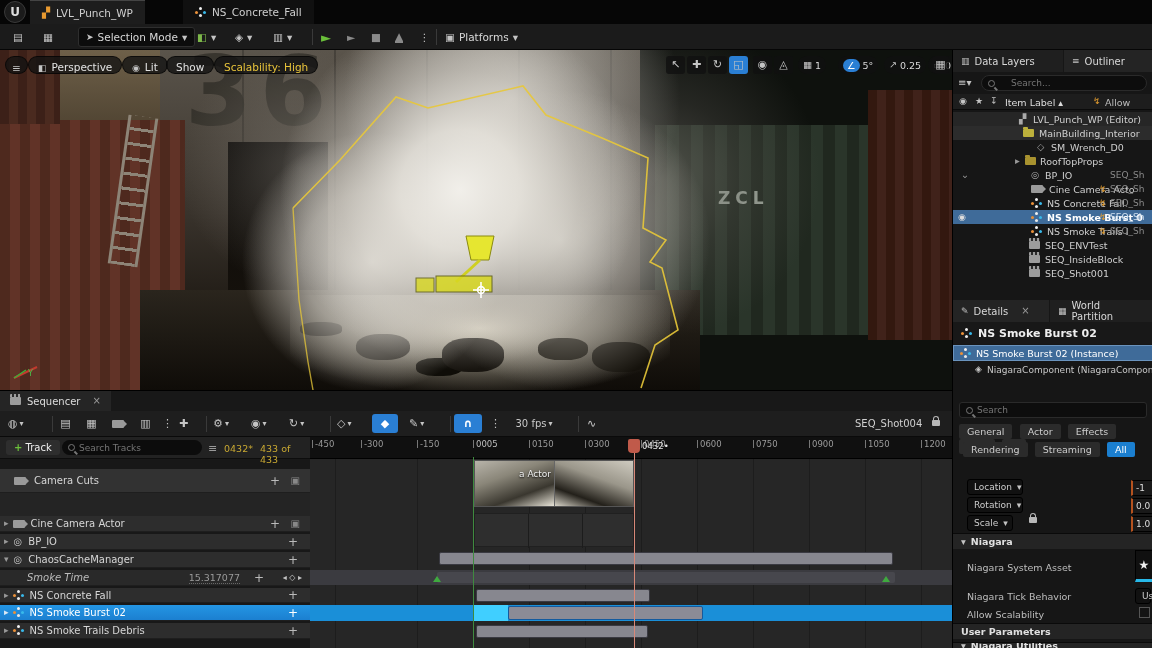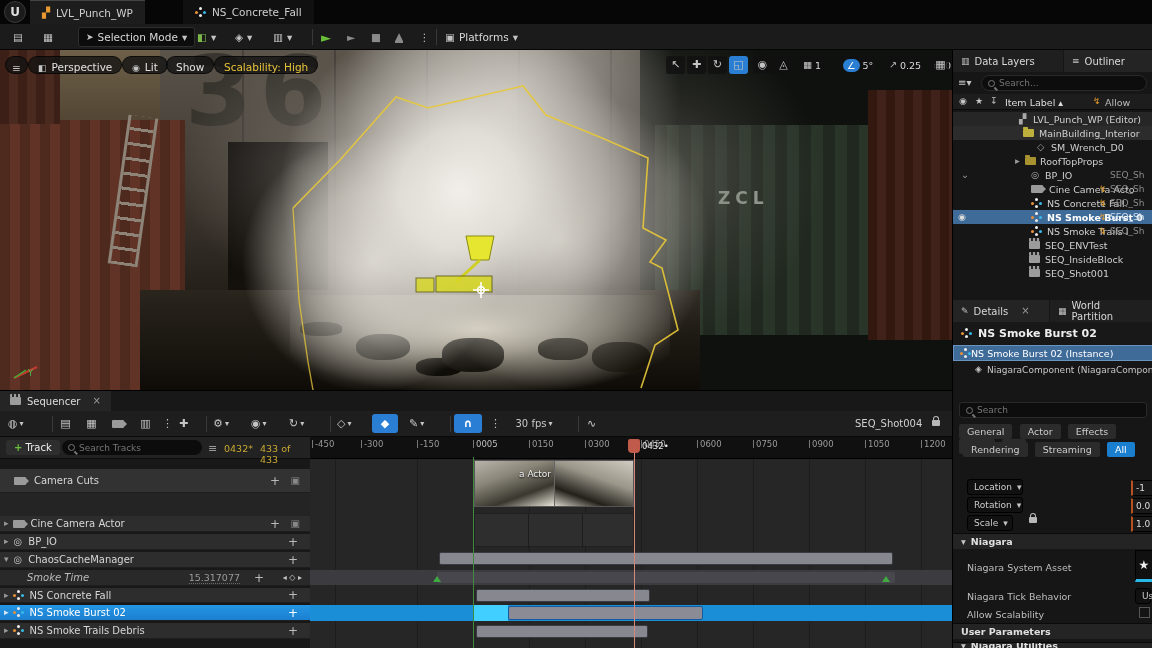--- a/index.html
+++ b/index.html
@@ -275,21 +275,21 @@
     <div class="rtab" style="left:0;top:0;width:110px">
       <i class="ic g-clap" style="font-size:9px"></i>
       <span>Data Layers</span>
     </div>
     <div class="rtab" style="left:111px;top:0;width:89px;background:#242424">
       <i class="ic g-filter" style="font-size:9px"></i>
       <span>Outliner</span>
     </div>
     
     <span class="abs" style="left:5px;top:27px;color:#bbb;font-size:10px"><i class="ic g-filter"></i><i class="ic g-chev"></i></span>
-    <div class="abs" style="left:28px;top:25px;width:166px;height:16px;background:#0d0d0d;border:1px solid #2a2a2a;border-radius:8px;display:flex;align-items:center;gap:4px;padding:6px 6px">
+    <div class="abs" style="left:28px;top:25px;width:166px;height:16px;background:#0d0d0d;border:1px solid #2a2a2a;border-radius:8px;display:flex;align-items:center;gap:16px;padding:6px 6px">
       <span class="searchic"></span>
       <input style="background: none; border: none; outline: none; color: rgb(136, 136, 136); font-size: 9px; width: 120px; font-family: inherit;" placeholder="Search...">
     </div>
     
     <div class="abs" style="left:0;top:44px;width:200px;height:16px;background:#1d1d1d;border-bottom:1px solid #0a0a0a">
       <i class="ic g-eye abs" style="left:6px;top:3px;font-size:9px"></i>
       <i class="ic g-star abs" style="left:22px;top:3px;font-size:9px"></i>
       <i class="ic g-pin abs" style="left:37px;top:3px;font-size:9px"></i>
       <span class="abs" style="left:52px;top:3px;color:#ddd;font-size:9.5px"><span>Item Label</span> ▴</span>
       <i class="ic g-bolt abs" style="left:140px;top:3px;color:#e8a030;font-size:9px"></i>
@@ -369,21 +369,21 @@
     <div class="rtab" style="left:97px;top:250px;width:103px">
       <i class="ic g-grid" style="font-size:9px"></i>
       <span>World Partition</span>
     </div>
 
     
     <div class="abs" style="left:0;top:272px;width:200px;height:22px;display:flex;align-items:center;gap:6px;padding:0 8px;background:#181818">
       <span class="nia"></span>
       <span style="font-size:11px;font-weight:bold;color:#eee">NS Smoke Burst 02</span>
     </div>
-    <div class="abs" style="left:0;top:295px;width:200px;height:16px;background:#3f6b99;border:1px solid #6a93bd;display:flex;align-items:center;padding:0 6px">
+    <div class="abs" style="left:0;top:295px;width:200px;height:16px;background:#3f6b99;border:1px solid #6a93bd;display:flex;align-items:center;gap:5px;padding:0 6px">
       <span class="nia"></span>
       <span style="font-size:9.5px;color:#fff">NS Smoke Burst 02 (Instance)</span>
     </div>
     <div class="abs" style="left:0;top:312px;width:200px;height:15px;display:flex;align-items:center;gap:5px;padding:0 6px 0 22px">
       <i class="ic g-node" style="font-size:9px"></i>
       <span style="font-size:9px;color:#c8c8c8;white-space:nowrap">NiagaraComponent (NiagaraComponent0</span>
     </div>
 
     
     <div class="abs" style="left:6px;top:352px;width:188px;height:16px;background:#0d0d0d;border:1px solid #2a2a2a;border-radius:3px;display:flex;align-items:center;gap:4px;padding:0 6px">

